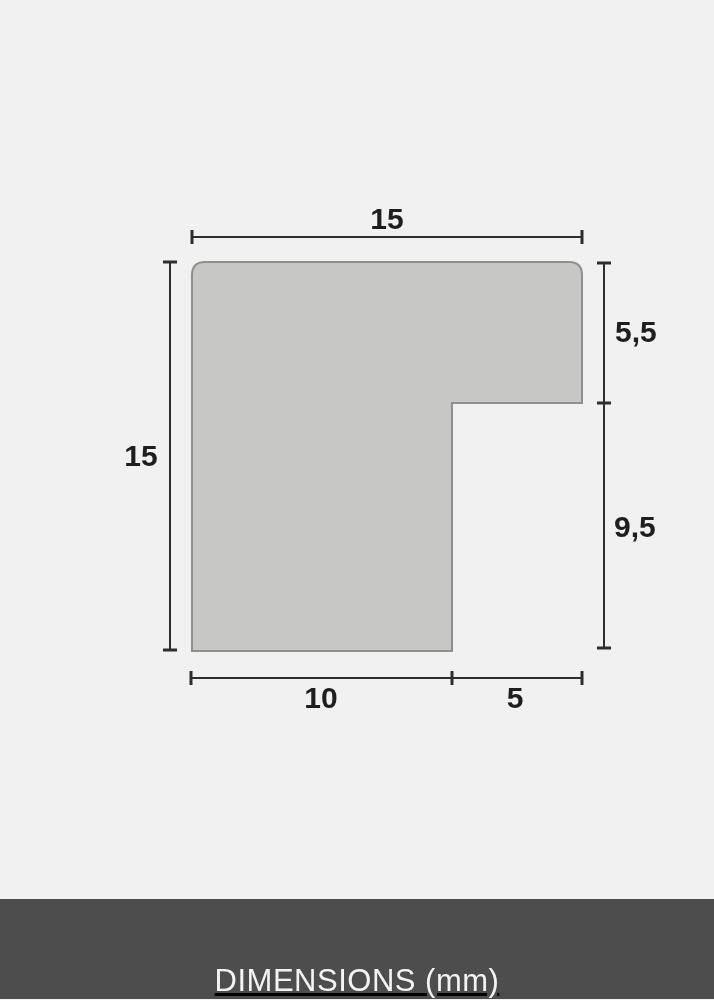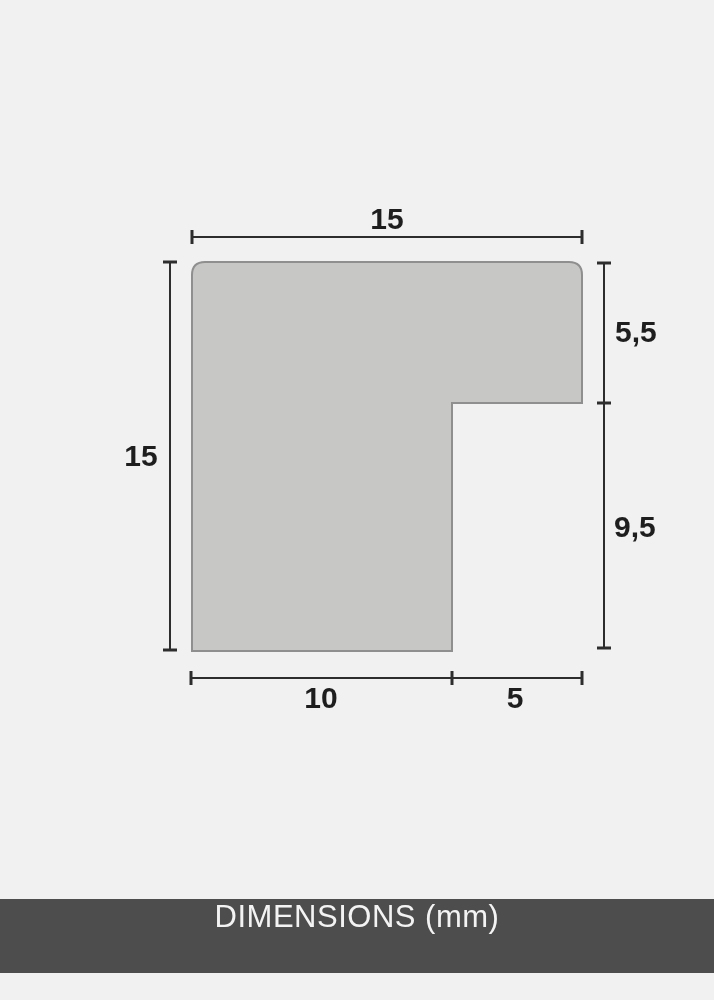--- a/index.html
+++ b/index.html
@@ -42,25 +42,26 @@
     font-family: "Liberation Sans", sans-serif;
     font-size: 30px;
     font-weight: 700;
     fill: #1e1e1e;
   }
   .footer-bar {
     position: absolute;
     left: 0;
     top: 899px;
     width: 714px;
-    height: 74px;
+    height: 100px;
     background: #4d4d4d;
     display: flex;
-    align-items: flex-start;
+    align-items: flex-end;
     justify-content: center;
+    text-decoration: underline;
   }
   .footer-title {
     color: #f3f3f3;
     font-family: "Liberation Sans", sans-serif;
     font-size: 31px;
     font-weight: 400;
     letter-spacing: 0.5px;
   }
 </style>
 </head>

